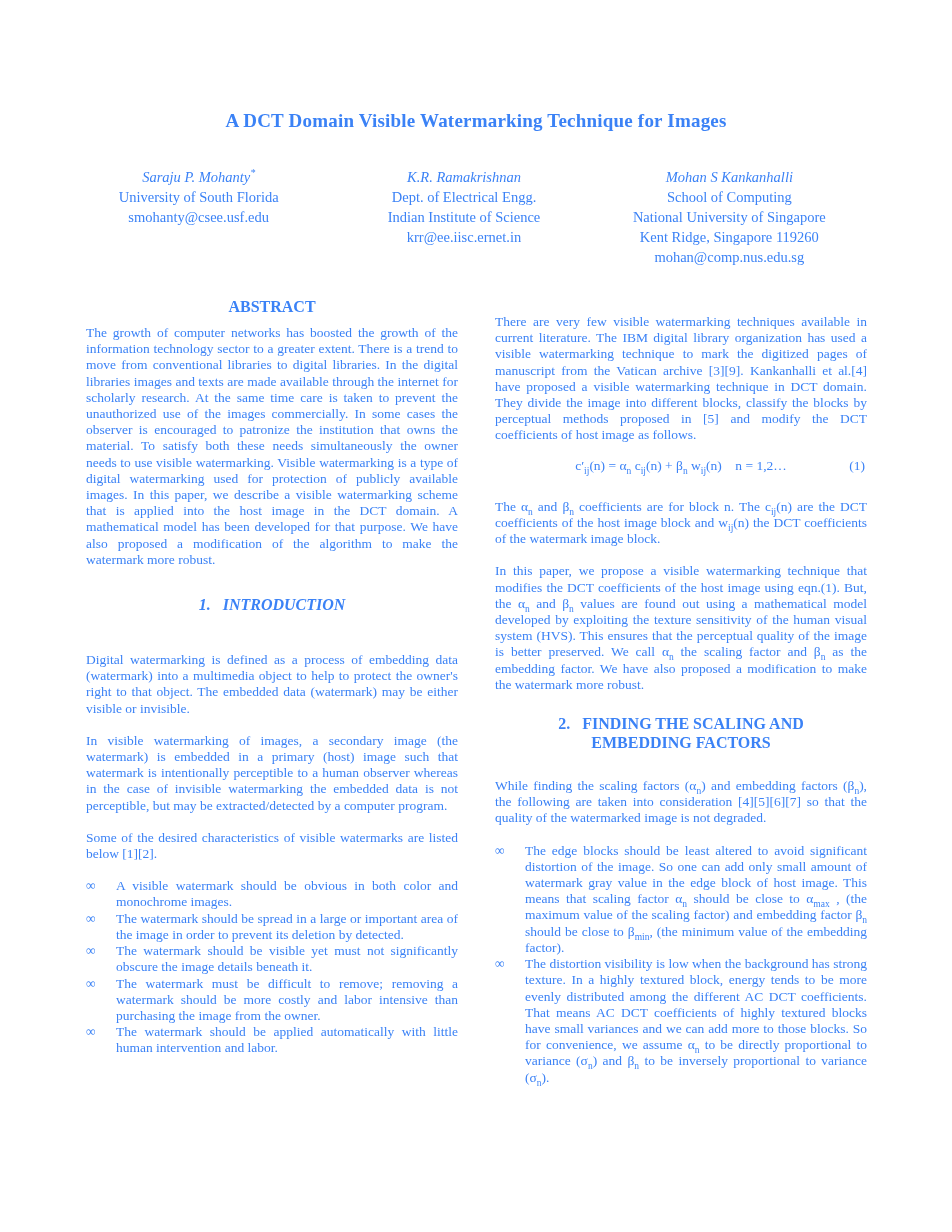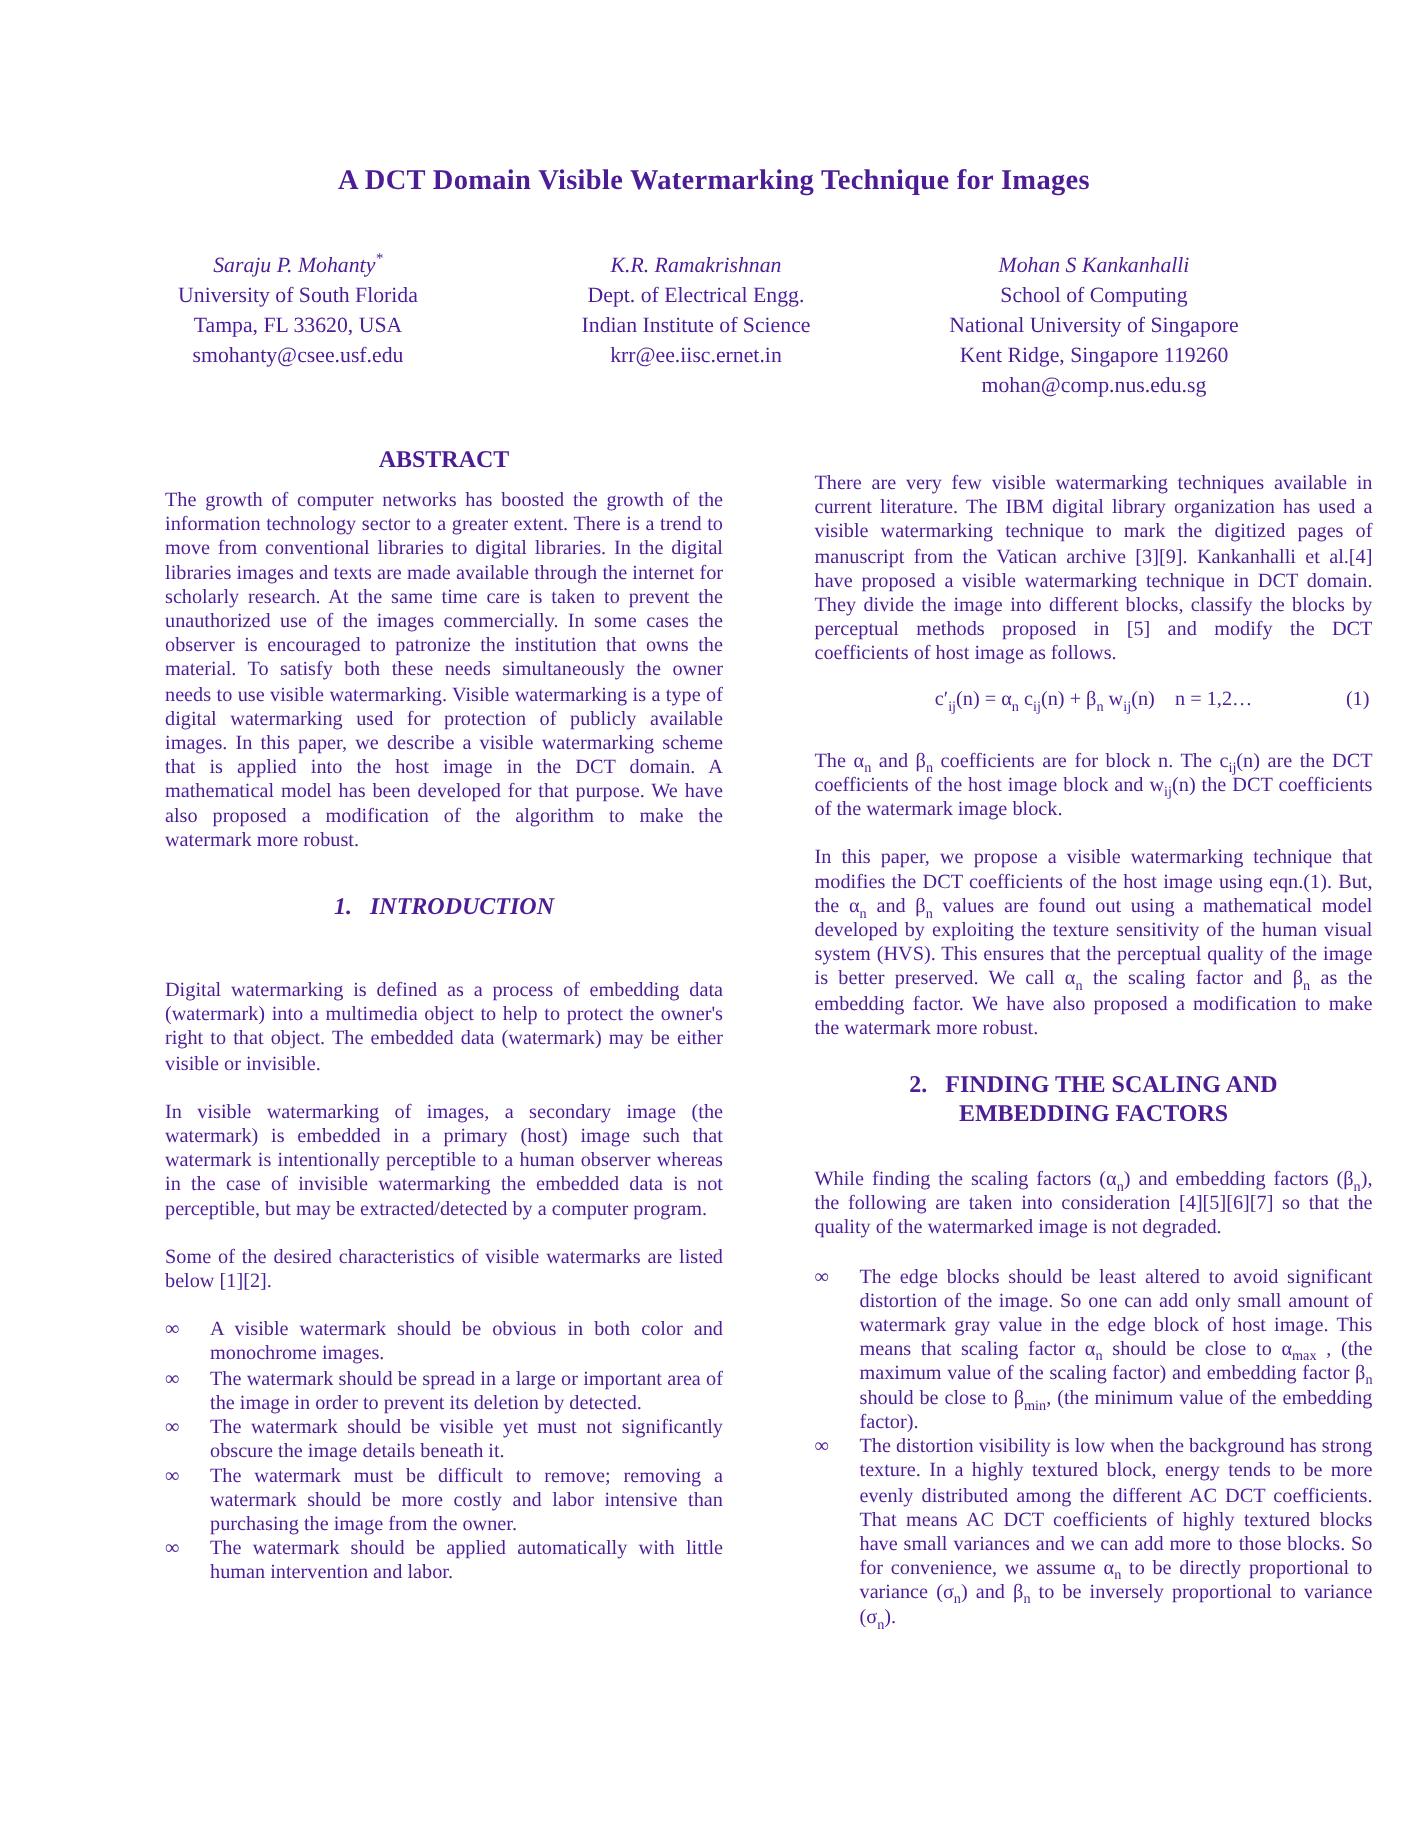--- a/index.html
+++ b/index.html
@@ -2,21 +2,21 @@
 <html><head>
 <meta charset="utf-8">
 <title>Paper Page</title>
 <style>
   html, body { margin: 0; padding: 0; background: #ffffff; }
   .page {
     position: relative;
     width: 952px;
     height: 1232px;
     background: #ffffff;
-    color: #4c1d95;
+    color: #3b82f6;
     font-family: "Liberation Serif", "DejaVu Serif", serif;
     overflow: hidden;
   }
   .paper-title {
     position: absolute;
     top: 110px;
     left: 0;
     width: 100%;
     text-align: center;
     font-size: 19px;
@@ -46,21 +46,20 @@
     width: 782px;
     display: flex;
     gap: 37px;
   }
   .col {
     width: 372px;
     flex: 0 0 372px;
     font-size: 13.5px;
     line-height: 16.2px;
     text-align: justify;
-    margin-left: 24px;
   }
   .col-right { padding-top: 17px; }
   .section-heading {
     font-size: 16px;
     font-weight: bold;
     text-align: center;
     white-space: pre-wrap;
     line-height: 19px;
   }
   .abstract-heading { margin: 0 0 9px 0; }
@@ -85,21 +84,20 @@
 <body>
 
 <div class="page">
 
   <div class="paper-title">A DCT Domain Visible Watermarking Technique for Images</div>
 
   <div class="authors">
     <div class="author-col">
       <div class="author-name">Saraju P. Mohanty<sup>*</sup></div>
       <div class="author-line">University of South Florida</div>
-      <div class="author-line">Tampa, FL 33620, USA</div>
       <div class="author-line">smohanty@csee.usf.edu</div>
     </div>
     <div class="author-col">
       <div class="author-name">K.R. Ramakrishnan</div>
       <div class="author-line">Dept. of Electrical Engg.</div>
       <div class="author-line">Indian Institute of Science</div>
       <div class="author-line">krr@ee.iisc.ernet.in</div>
     </div>
     <div class="author-col">
       <div class="author-name">Mohan S Kankanhalli</div>

